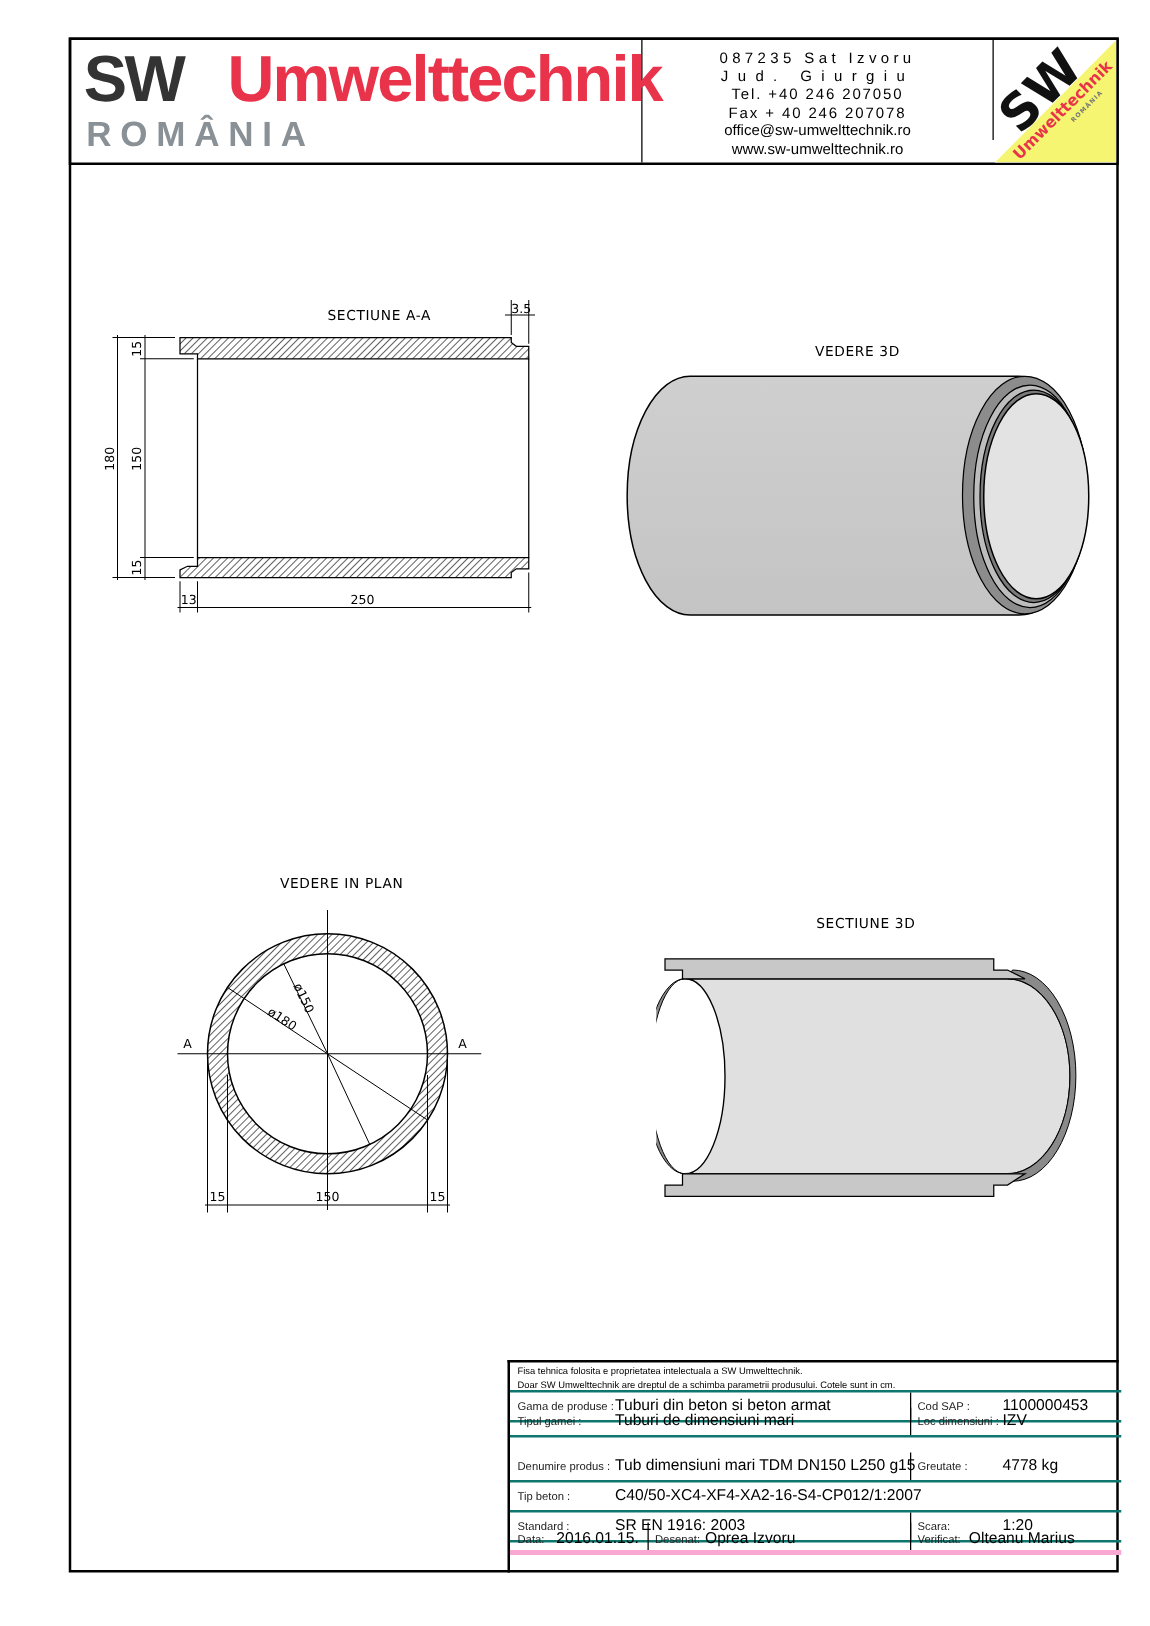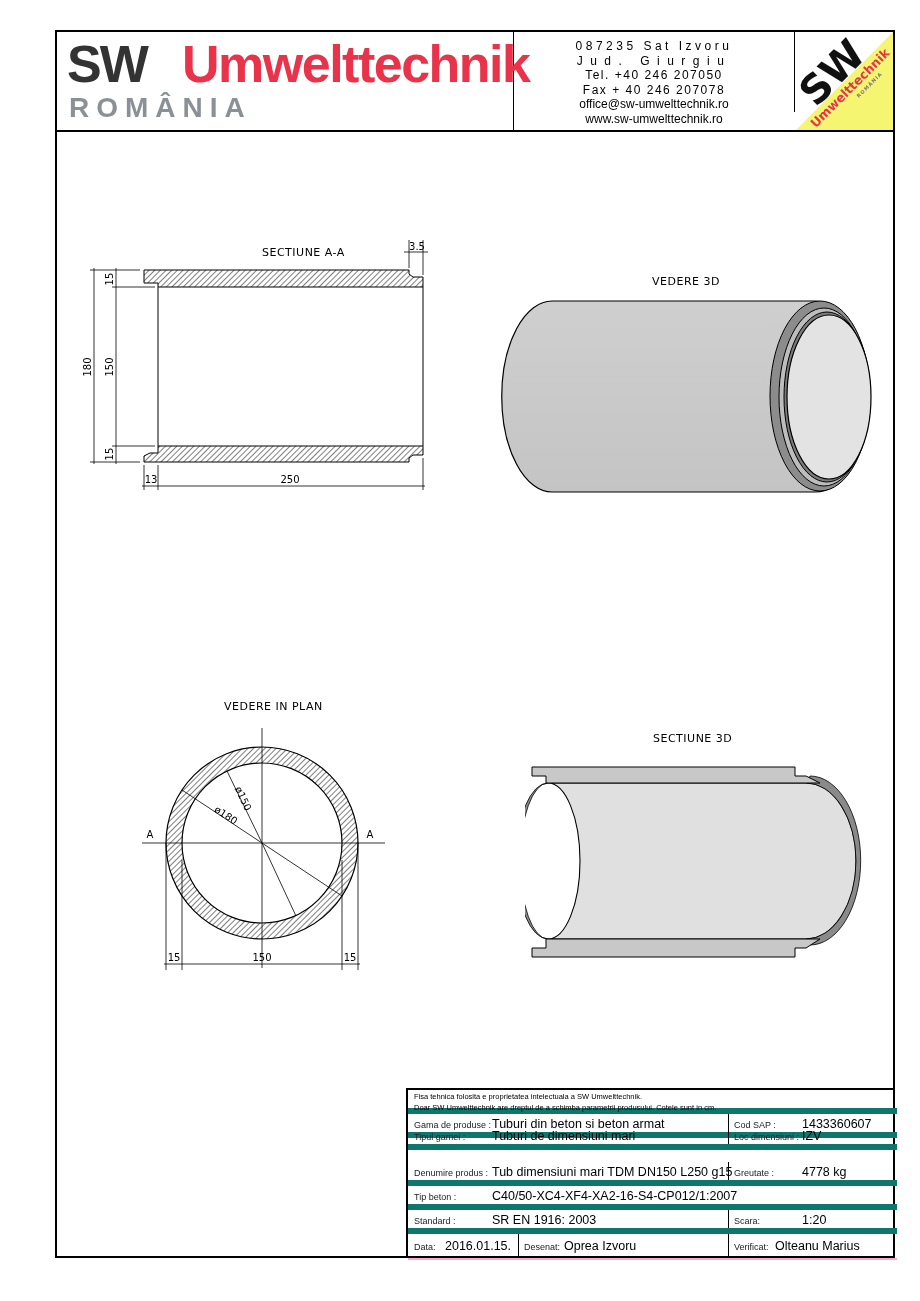--- a/index.html
+++ b/index.html
@@ -11,21 +11,21 @@
   .brand-um { position:absolute; left:125px; top:2px; font-size:52px; font-weight:bold; color:#e8334a; letter-spacing:-1.5px; font-family:"Liberation Sans", sans-serif; }
   .brand-ro { position:absolute; left:12px; top:60px; font-size:28px; font-weight:bold; color:#8a9196; letter-spacing:7px; font-family:"Liberation Sans", sans-serif; }
   .contact { position:absolute; left:457px; top:0; width:281px; height:80px; border-right:1.5px solid #000; text-align:center; font-size:12px; line-height:14.5px; padding-top:7px; box-sizing:border-box; }
   .contact .spaced { letter-spacing:3.5px; }
   .contact .spaced2 { letter-spacing:1.5px; }
   .contact .mail { font-size:12px; letter-spacing:0; }
   .logo { position:absolute; left:739px; top:0; width:97px; height:98px; overflow:hidden; background:#fff; }
   .drawing-title { position:absolute; font-size:11px; font-family:"DejaVu Sans", sans-serif; letter-spacing:0.5px; }
   svg text { font-family:"DejaVu Sans", sans-serif; }
   .tb { position:absolute; left:406px; top:1088px; width:489px; height:170px; border:2px solid #000; border-right:none; border-bottom:none; box-sizing:border-box; }
-  .tb-row { position:absolute; left:0; width:489px; border-bottom:6px solid #0f766e; box-sizing:border-box; }
+  .tb-row { position:absolute; left:0; width:489px; border-bottom:2px solid #0f766e; box-sizing:border-box; }
   .tb-notes { font-size:7.5px; line-height:11px; padding:1px 6px; box-sizing:border-box; }
   .lbl { position:absolute; font-size:9px; color:#222; top:6px; }
   .val { position:absolute; font-size:12.5px; top:3px; }
   .vdiv { position:absolute; top:0; bottom:0; border-left:1px solid #000; }
 </style>
 </head>
 <body>
 
 <div class="frame"></div>
 
@@ -154,21 +154,21 @@
   <div class="tb-row tb-notes" style="top:0; height:24px;">
     <div>Fisa tehnica folosita e proprietatea intelectuala a SW Umwelttechnik.</div>
     <div>Doar SW Umwelttechnik are dreptul de a schimba parametrii produsului. Cotele sunt in cm.</div>
   </div>
 
   <div class="tb-row" style="top:24px; height:24px;">
     <span class="lbl" style="left:6px;">Gama de produse :</span>
     <span class="val" style="left:84px;">Tuburi din beton si beton armat</span>
     <div class="vdiv" style="left:320px;"></div>
     <span class="lbl" style="left:326px;">Cod SAP :</span>
-    <span class="val" style="left:394px;">1433360607</span>
+    <span class="val" style="left:394px;">1100000453</span>
   </div>
 
   <div class="tb-row" style="top:36px; height:24px;">
     <span class="lbl" style="left:6px;">Tipul gamei :</span>
     <span class="val" style="left:84px;">Tuburi de dimensiuni mari</span>
     <div class="vdiv" style="left:320px;"></div>
     <span class="lbl" style="left:326px;">Loc dimensiuni :</span>
     <span class="val" style="left:394px;">IZV</span>
   </div>
 
@@ -186,21 +186,21 @@
   </div>
 
   <div class="tb-row" style="top:120px; height:24px;">
     <span class="lbl" style="left:6px;">Standard :</span>
     <span class="val" style="left:84px;">SR EN 1916: 2003</span>
     <div class="vdiv" style="left:320px;"></div>
     <span class="lbl" style="left:326px;">Scara:</span>
     <span class="val" style="left:394px;">1:20</span>
   </div>
 
-  <div class="tb-row" style="top:144px; height:26px; border-bottom:2px solid #f9a8d4;">
+  <div class="tb-row" style="top:128px; height:26px; border-bottom:4px solid #f9a8d4;">
     <span class="lbl" style="left:6px; top:8px;">Data:</span>
     <span class="val" style="left:37px; top:5px;">2016.01.15.</span>
     <div class="vdiv" style="left:110px;"></div>
     <span class="lbl" style="left:116px; top:8px;">Desenat:</span>
     <span class="val" style="left:156px; top:5px;">Oprea Izvoru</span>
     <div class="vdiv" style="left:320px;"></div>
     <span class="lbl" style="left:326px; top:8px;">Verificat:</span>
     <span class="val" style="left:367px; top:5px;">Olteanu Marius</span>
   </div>
 </div>

